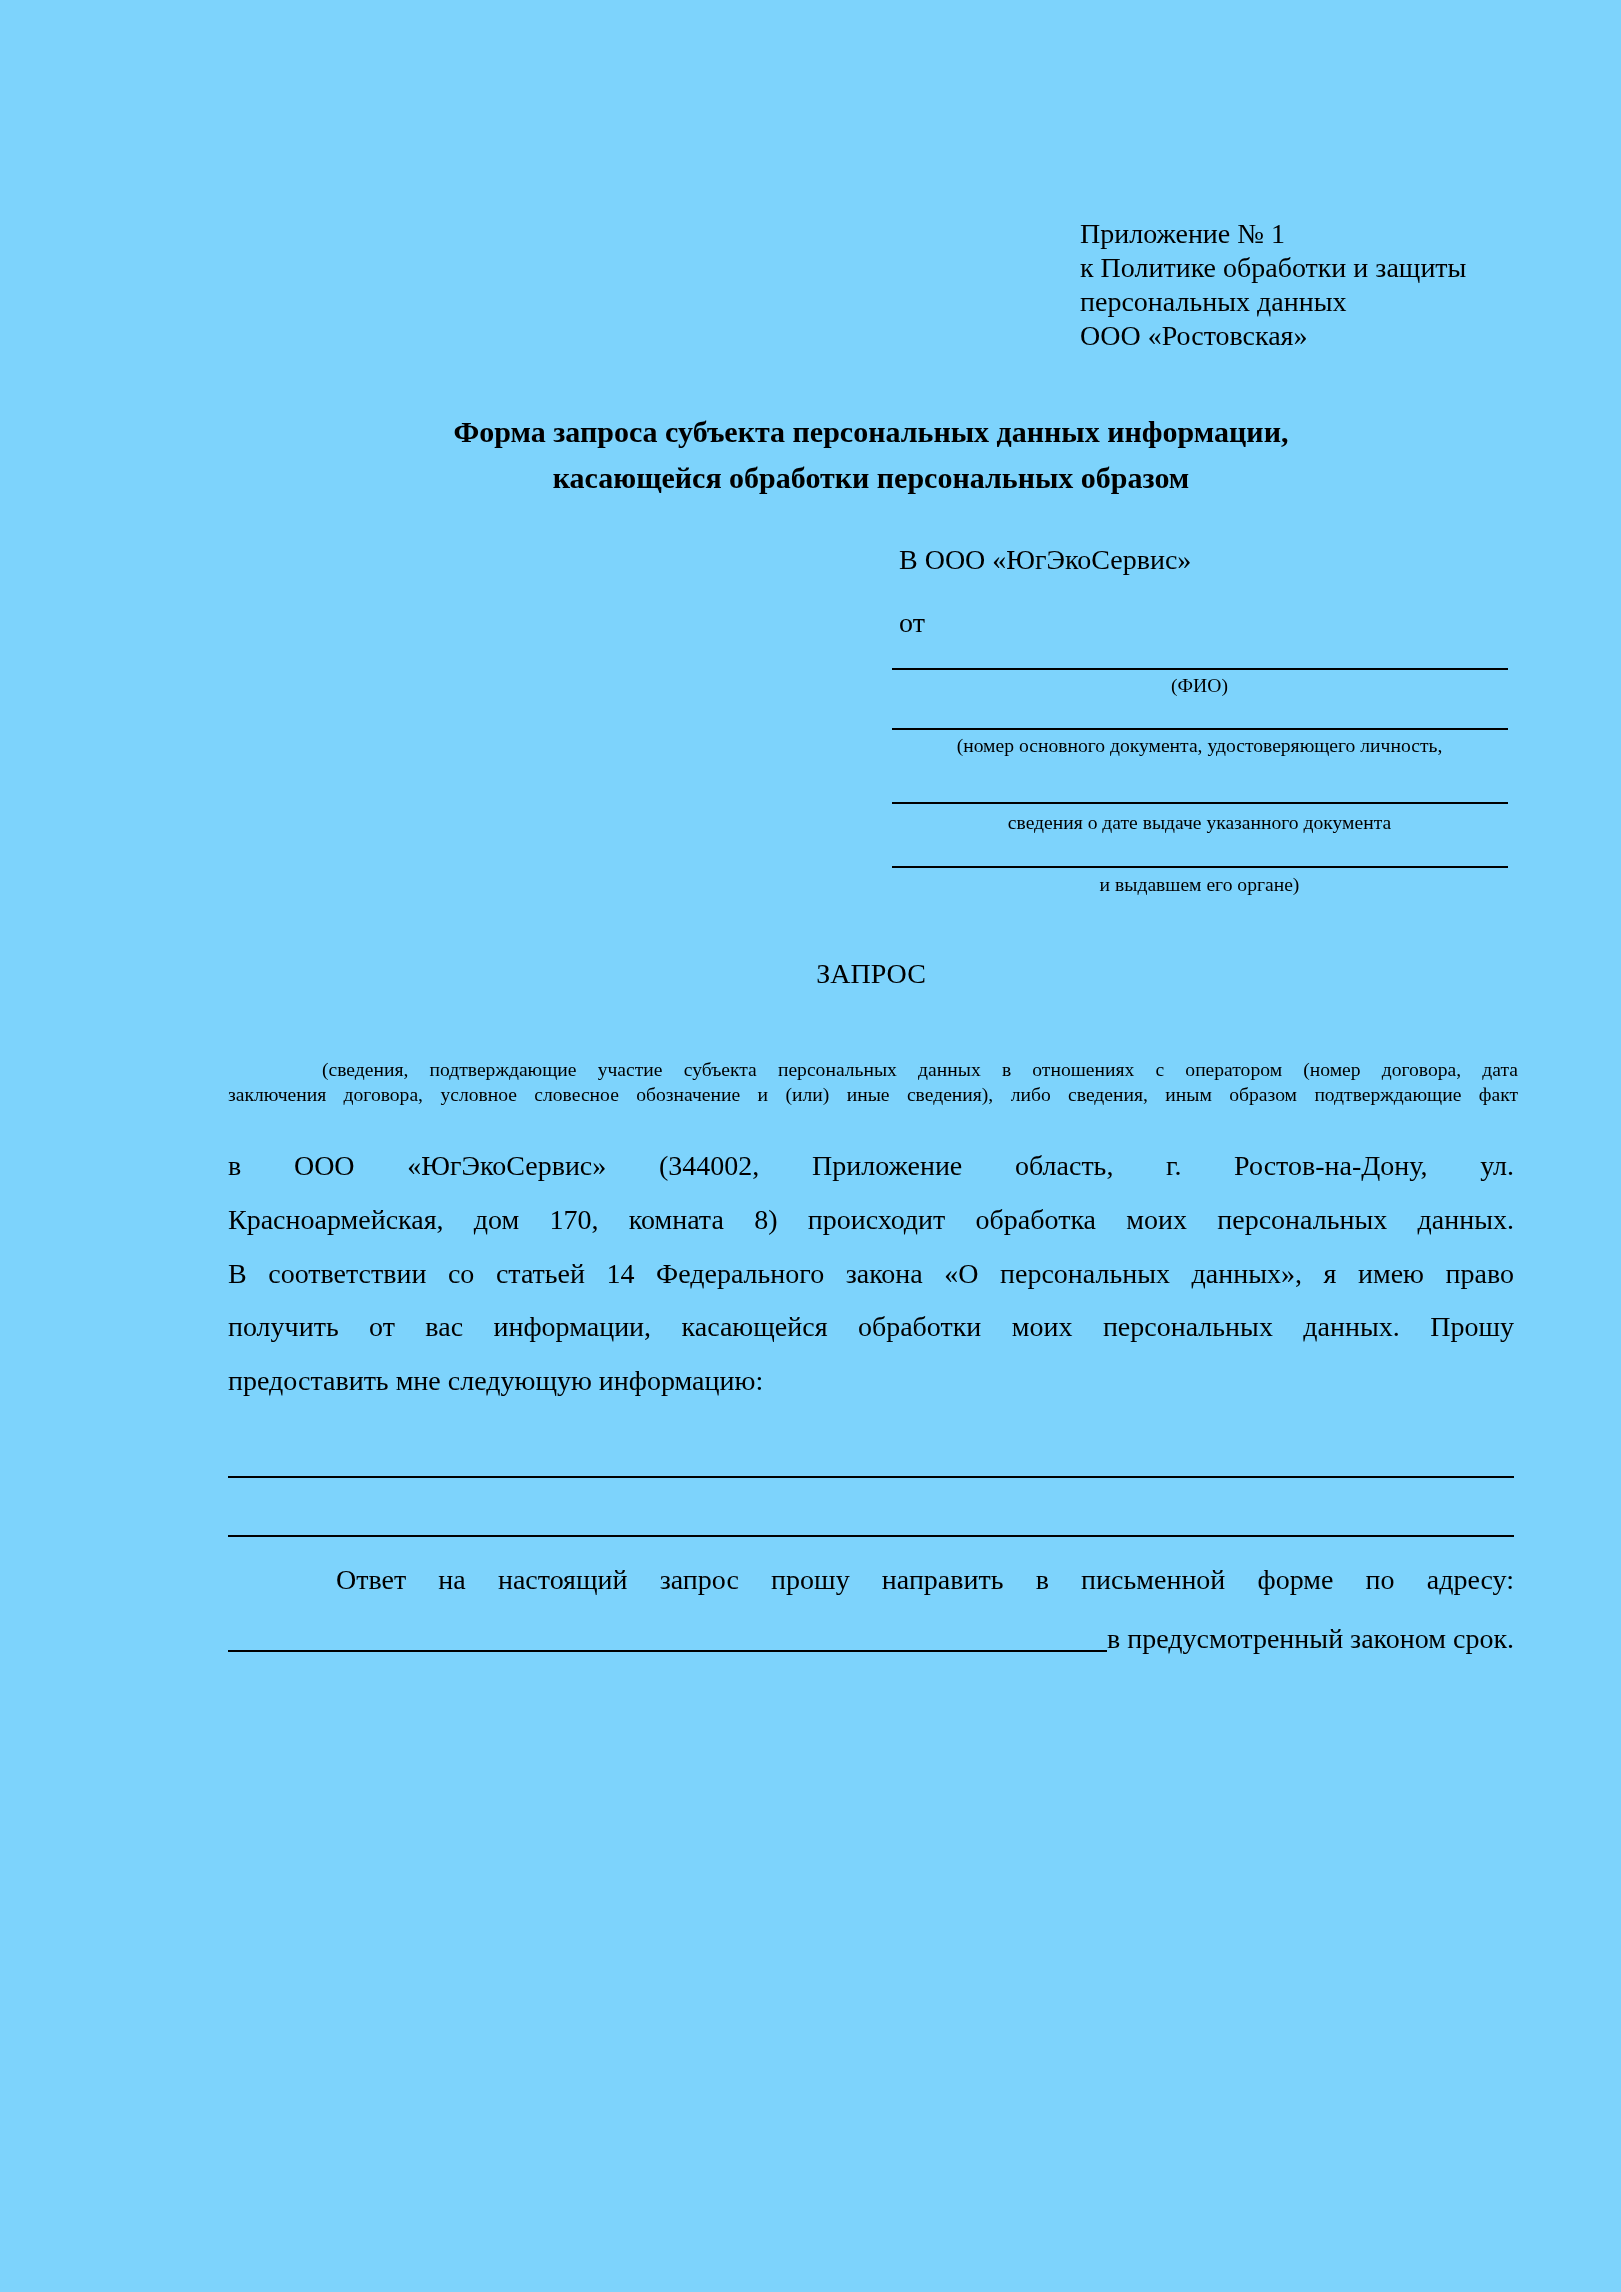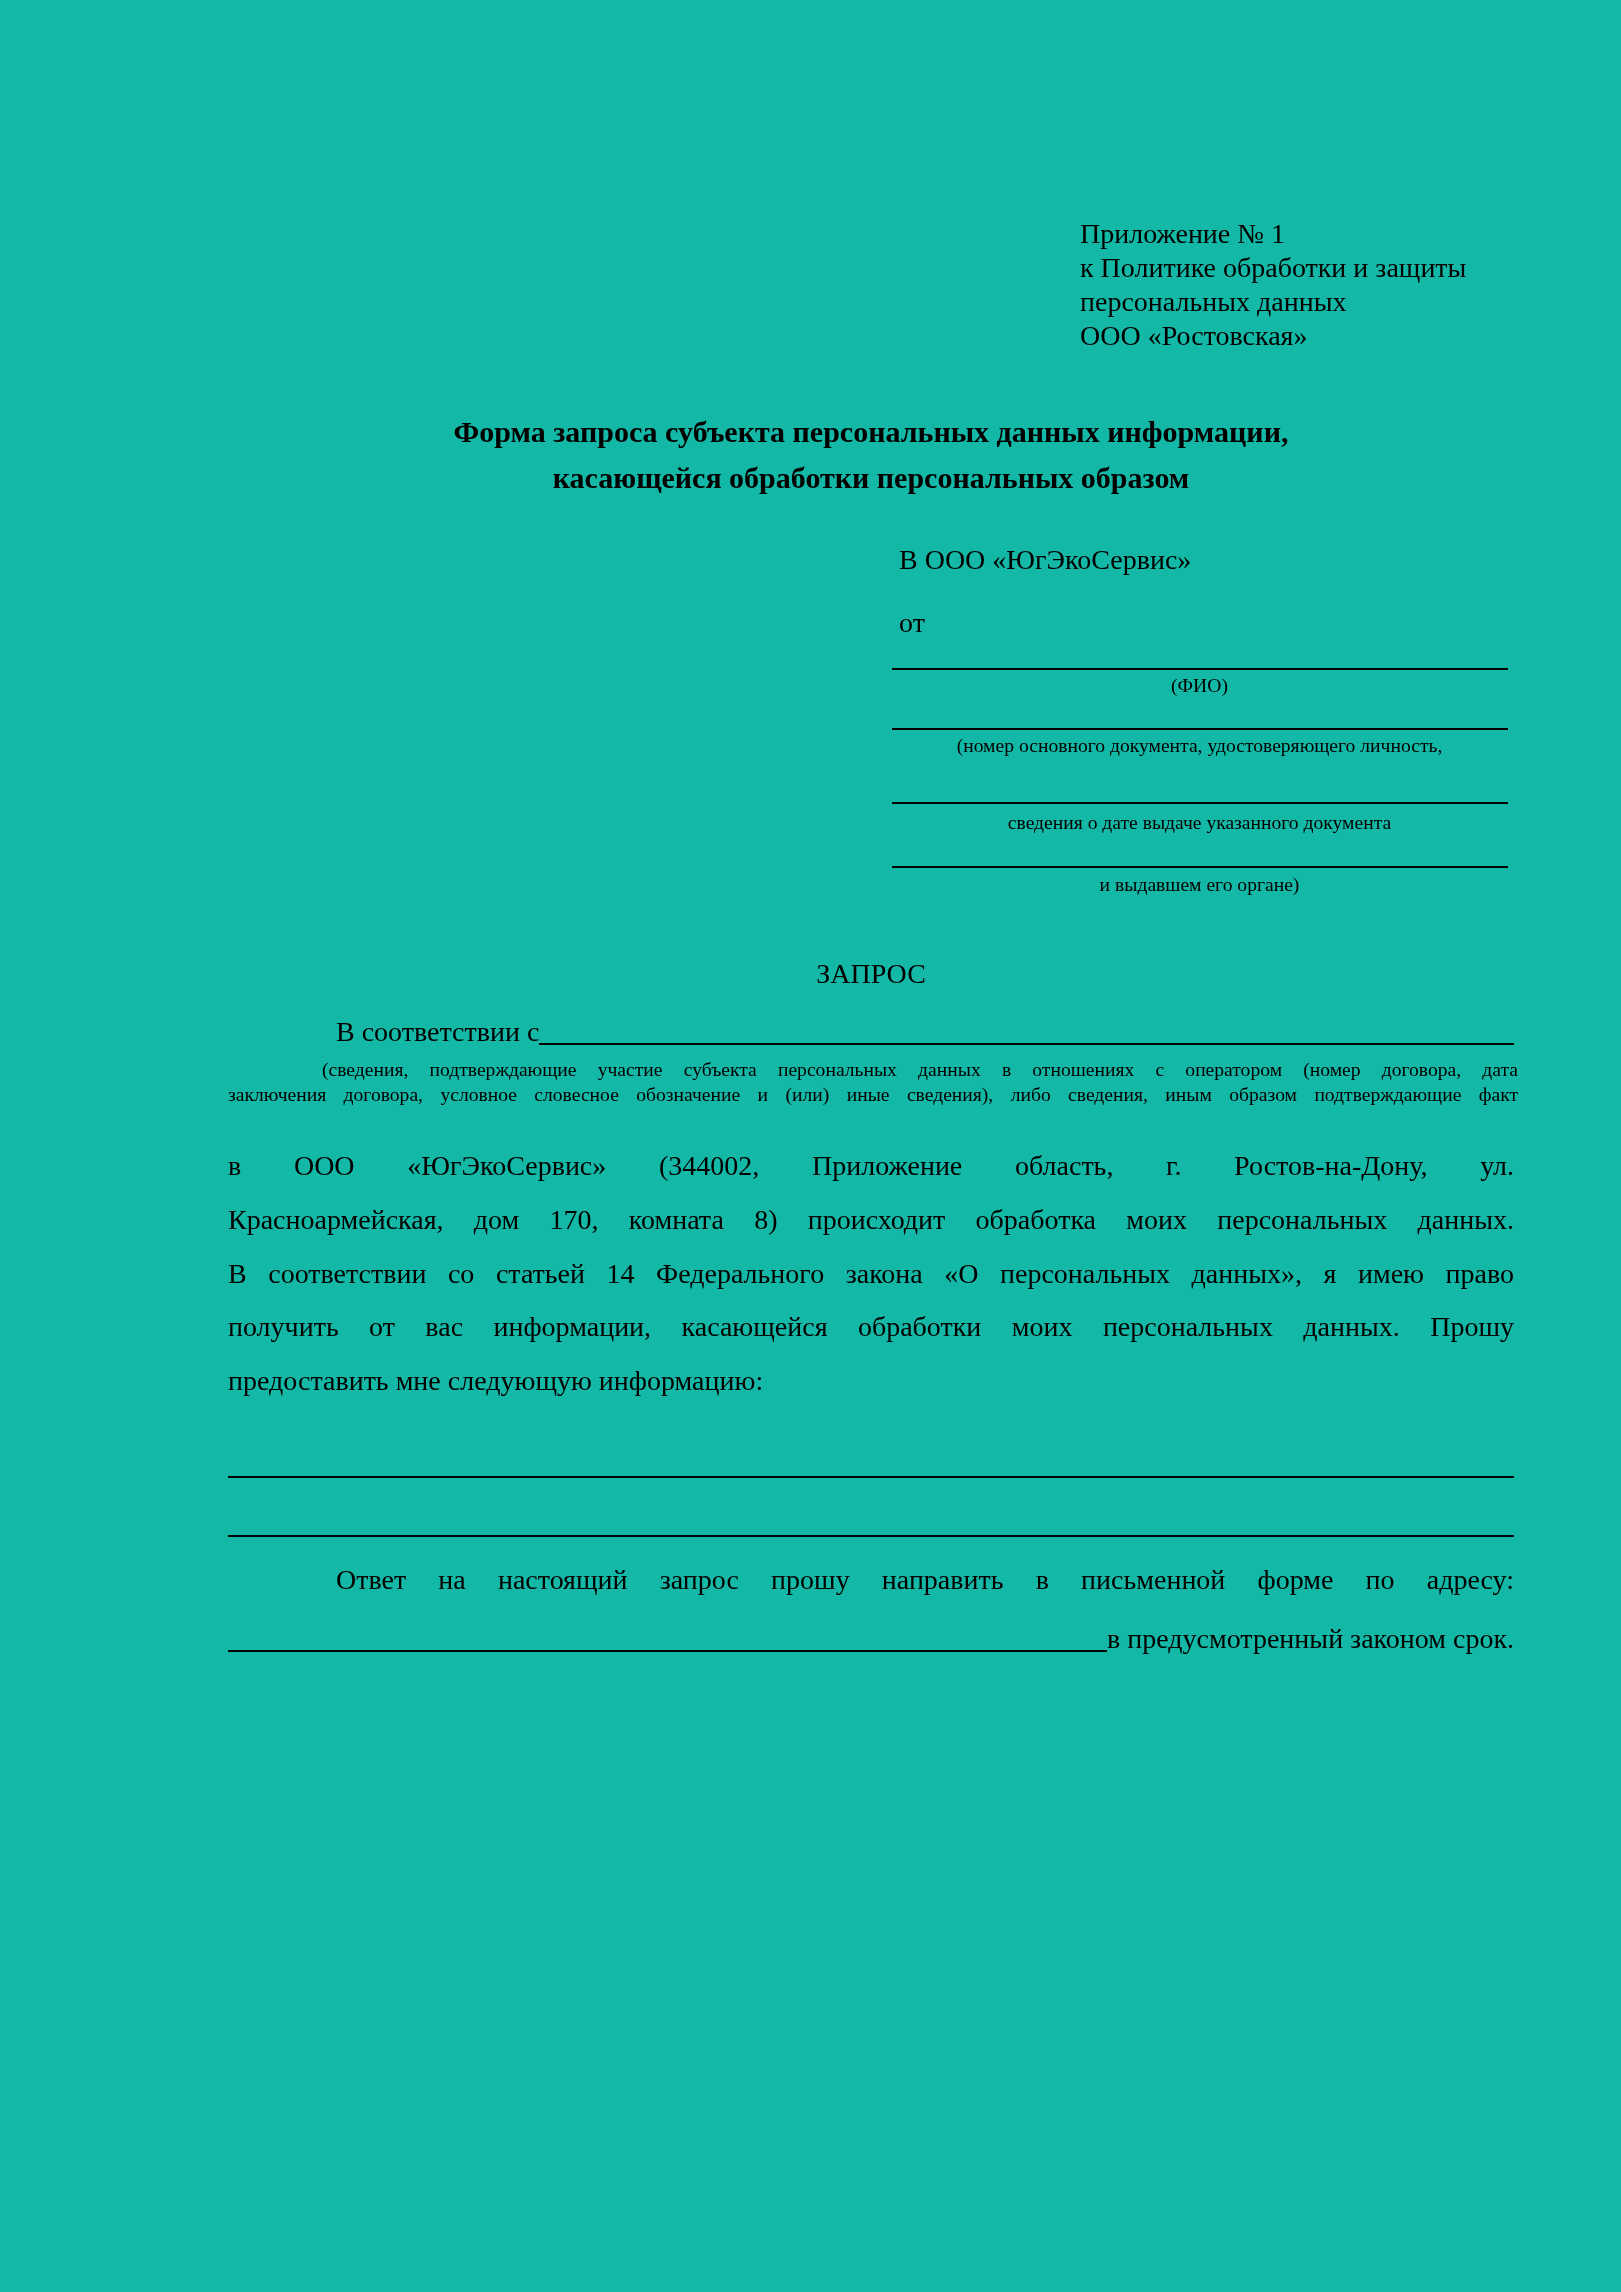--- a/index.html
+++ b/index.html
@@ -1,20 +1,20 @@
 <!DOCTYPE html>
 <html><head>
 <meta charset="utf-8">
 <style>
   * { margin:0; padding:0; box-sizing:border-box; }
   html,body { background:#ffffff; }
   .page {
     position:relative;
     width:1621px; height:2293px;
-    background:#14b8a6;
+    background:#7dd3fc;
     color:#000000;
     font-family:"Liberation Serif","DejaVu Serif",serif;
     overflow:hidden;
   }
   .abs { position:absolute; }
 
   .appendix { left:1080px; top:217px; font-size:28px; line-height:34px; }
 
   .doc-title {
     left:228px; top:409px; width:1286px;
@@ -98,24 +98,20 @@
   <div class="abs addr-caption" style="top:734px;">(номер основного документа, удостоверяющего личность,</div>
 
   <div class="abs addr-blank blank" style="top:772px; height:32px;"></div>
   <div class="abs addr-caption" style="top:811px;">сведения о дате выдаче указанного документа</div>
 
   <div class="abs addr-blank blank" style="top:836px; height:32px;"></div>
   <div class="abs addr-caption" style="top:873px;">и выдавшем его органе)</div>
 
   <div class="abs request-heading">ЗАПРОС</div>
 
-  <div class="abs intro-row">
-    <span class="lead">В соответствии с</span>
-    <span class="fill-line"></span>
-  </div>
 
   <div class="abs note justify-full first" style="top:1057px;">(сведения, подтверждающие участие субъекта персональных данных в отношениях с оператором (номер договора, дата</div>
   <div class="abs note justify-full" style="top:1082px;">заключения договора, условное словесное обозначение и (или) иные сведения), либо сведения, иным образом подтверждающие факт</div>
 
   <div class="abs body-line justify-full" style="top:1149px;">в ООО «ЮгЭкоСервис» (344002, Приложение область, г. Ростов-на-Дону, ул.</div>
   <div class="abs body-line justify-full" style="top:1203px;">Красноармейская, дом 170, комната 8) происходит обработка моих персональных данных.</div>
   <div class="abs body-line justify-full" style="top:1257px;">В соответствии со статьей 14 Федерального закона «О персональных данных», я имею право</div>
   <div class="abs body-line justify-full" style="top:1310px;">получить от вас информации, касающейся обработки моих персональных данных. Прошу</div>
   <div class="abs body-line" style="top:1364px;">предоставить мне следующую информацию:</div>
 

